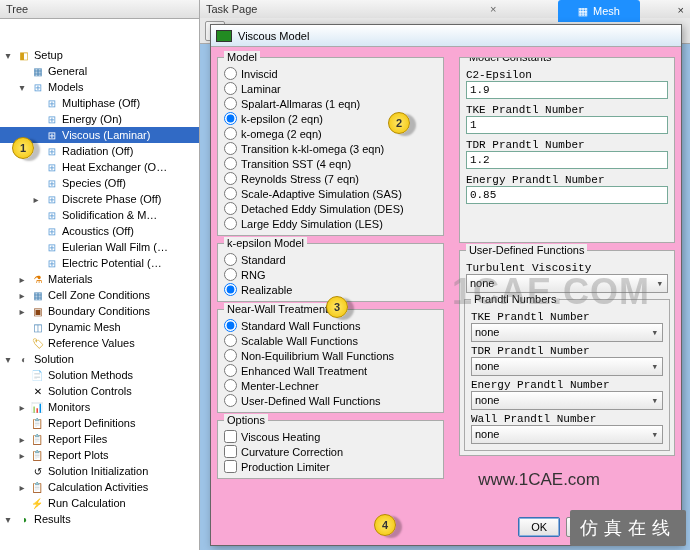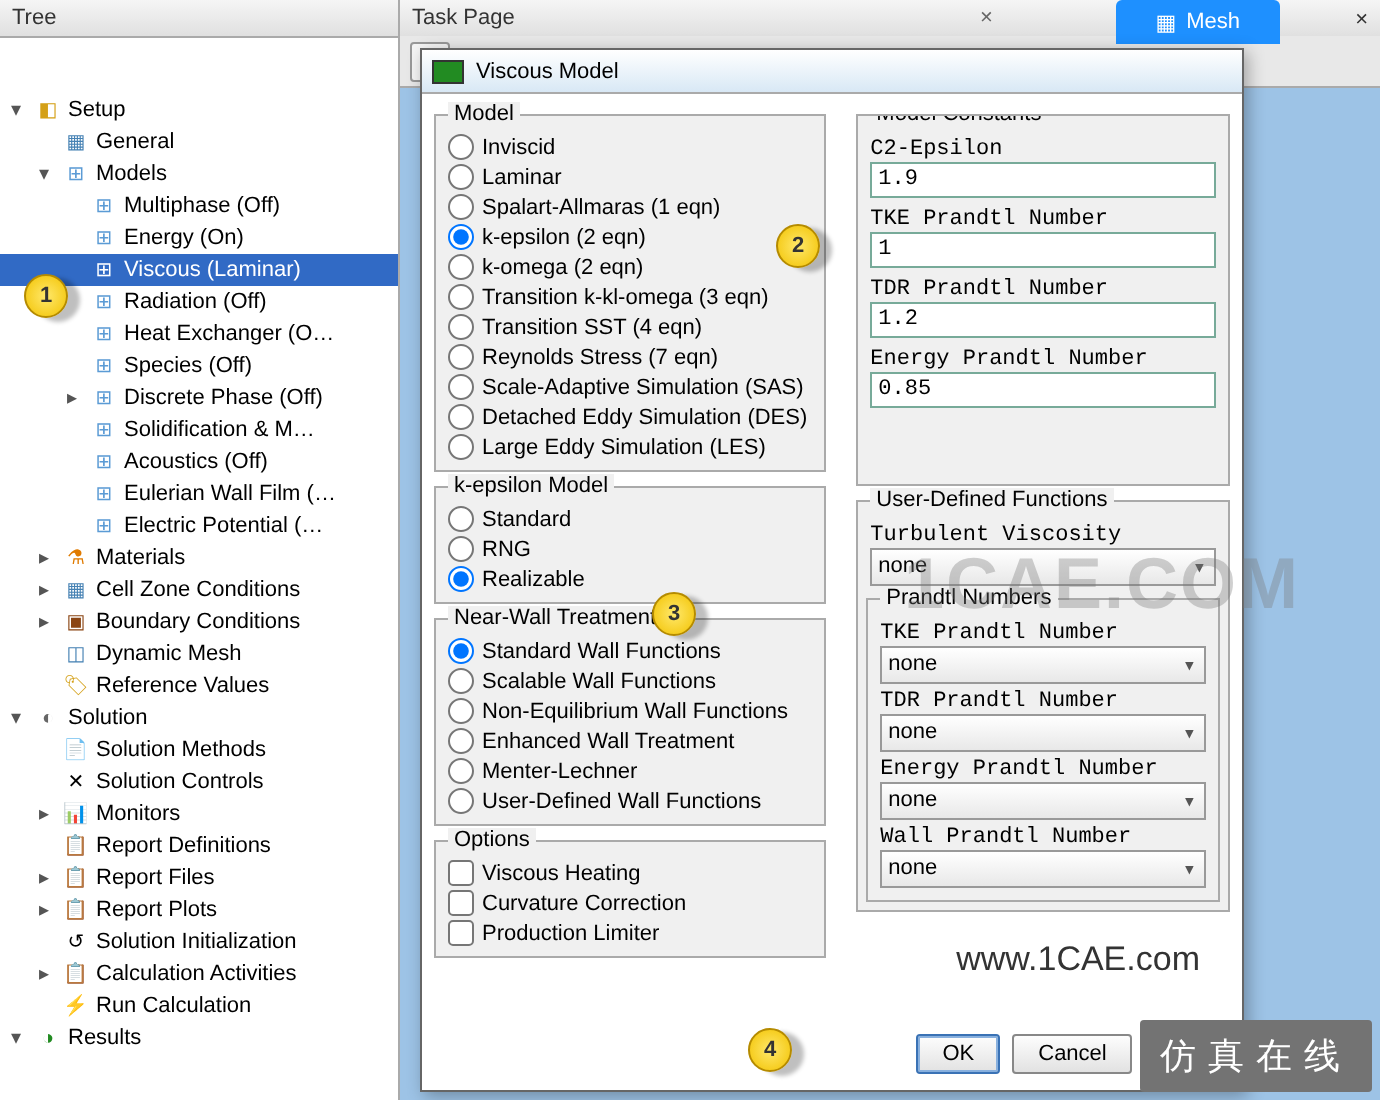--- a/index.html
+++ b/index.html
@@ -34,21 +34,21 @@
 .ico-results { color: #228b22; }
 
 
 .right-area { flex: 1; position: relative; background: #9dc3e6; }
 .toolbar-icons { position: absolute; top: 0; left: 0; right: 0; height: 26px; background: #e8e8e8; border-bottom: 1px solid #aaa; display: flex; align-items: center; padding: 0 5px; gap: 6px; }
 .tool-btn { width: 20px; height: 20px; border: 1px solid #999; background: #f5f5f5; display: flex; align-items: center; justify-content: center; border-radius: 2px; }
 .mesh-tab { position: absolute; top: 0; right: 50px; height: 22px; background: #1e90ff; color: #fff; padding: 3px 20px; border-radius: 3px 3px 0 0; display: flex; align-items: center; gap: 5px; }
 .mesh-small-x { position: absolute; top: 4px; right: 6px; color: #333; }
 
 
-.dialog { position: absolute; left: 210px; top: 24px; width: 412px; height: 522px; background: #ffffff; border: 1px solid #666; box-shadow: 2px 2px 8px rgba(0,0,0,0.3); }
+.dialog { position: absolute; left: 210px; top: 24px; width: 472px; height: 522px; background: #f9a8d4; border: 1px solid #666; box-shadow: 2px 2px 8px rgba(0,0,0,0.3); }
 .dialog-titlebar { height: 22px; background: linear-gradient(#fff, #d8e8f5); border-bottom: 1px solid #aaa; display: flex; align-items: center; padding: 0 5px; }
 .dialog-titlebar .dicon { width: 16px; height: 12px; background: #228b22; margin-right: 6px; border: 1px solid #333; }
 .dialog-body { padding: 6px; display: flex; gap: 4px; height: calc(100% - 58px); justify-content: space-between; }
 .dialog-col { display: flex; flex-direction: column; gap: 3px; }
 .col-left { flex: 1.05; }
 .col-right { flex: 1; padding-left: 11px; }
 
 .group { border: 1px solid #aaa; background: #f0f0f0; position: relative; margin-top: 4px; padding: 8px 6px 4px 6px; }
 .group-title { position: absolute; top: -7px; left: 6px; background: #f0f0f0; padding: 0 3px; font-size: 11px; }
 .radio-row, .check-row { display: flex; align-items: center; gap: 4px; padding: 1px 0; font-family: "Courier New", monospace; font-size: 11px; }

